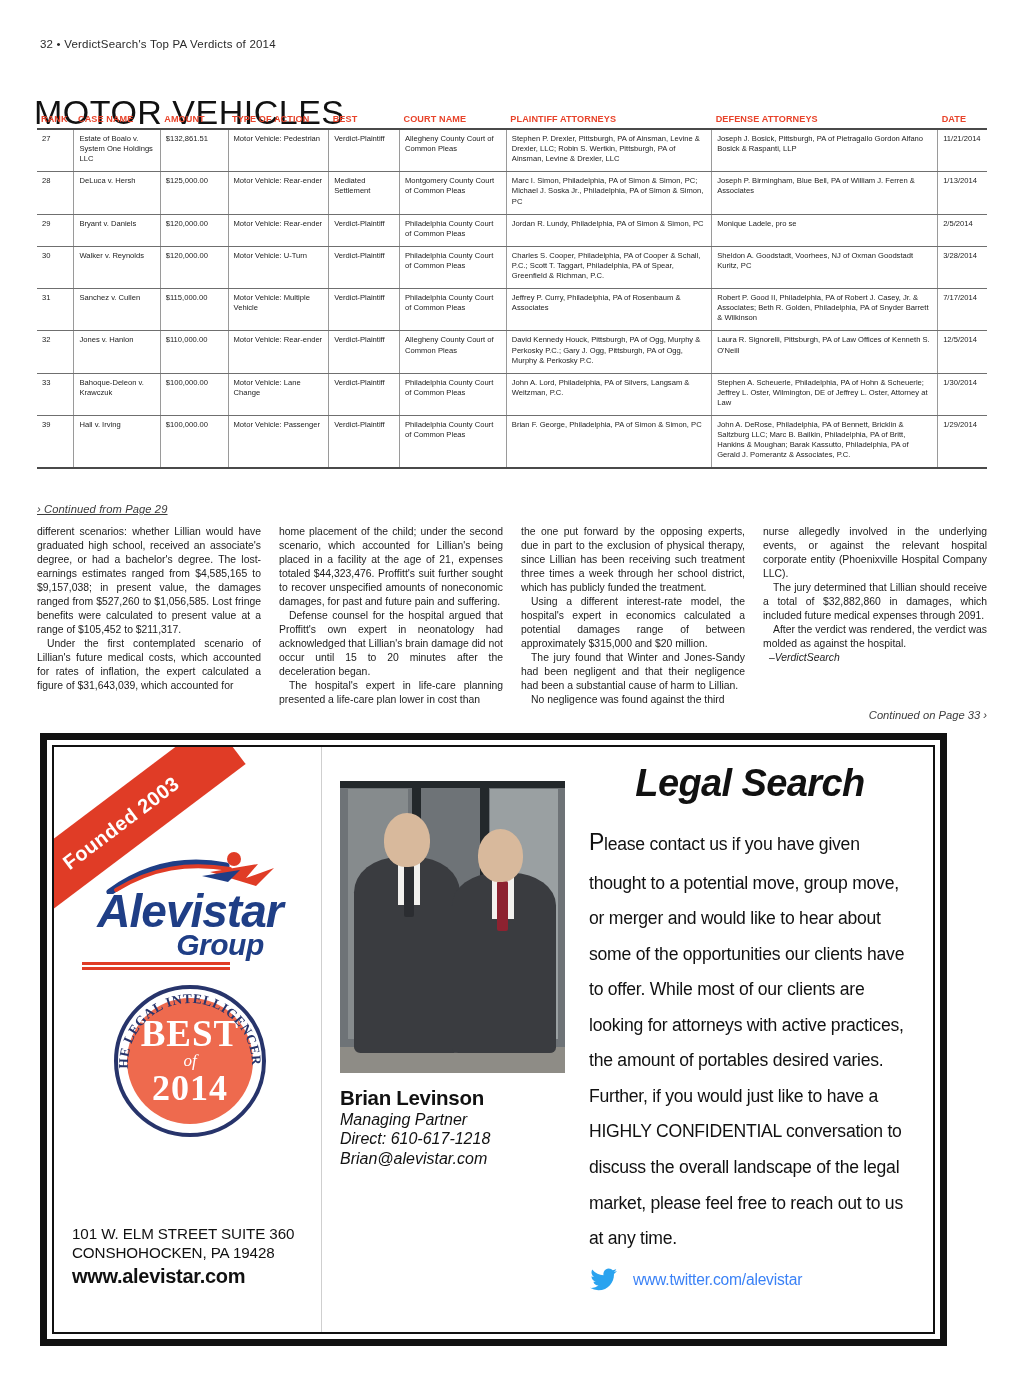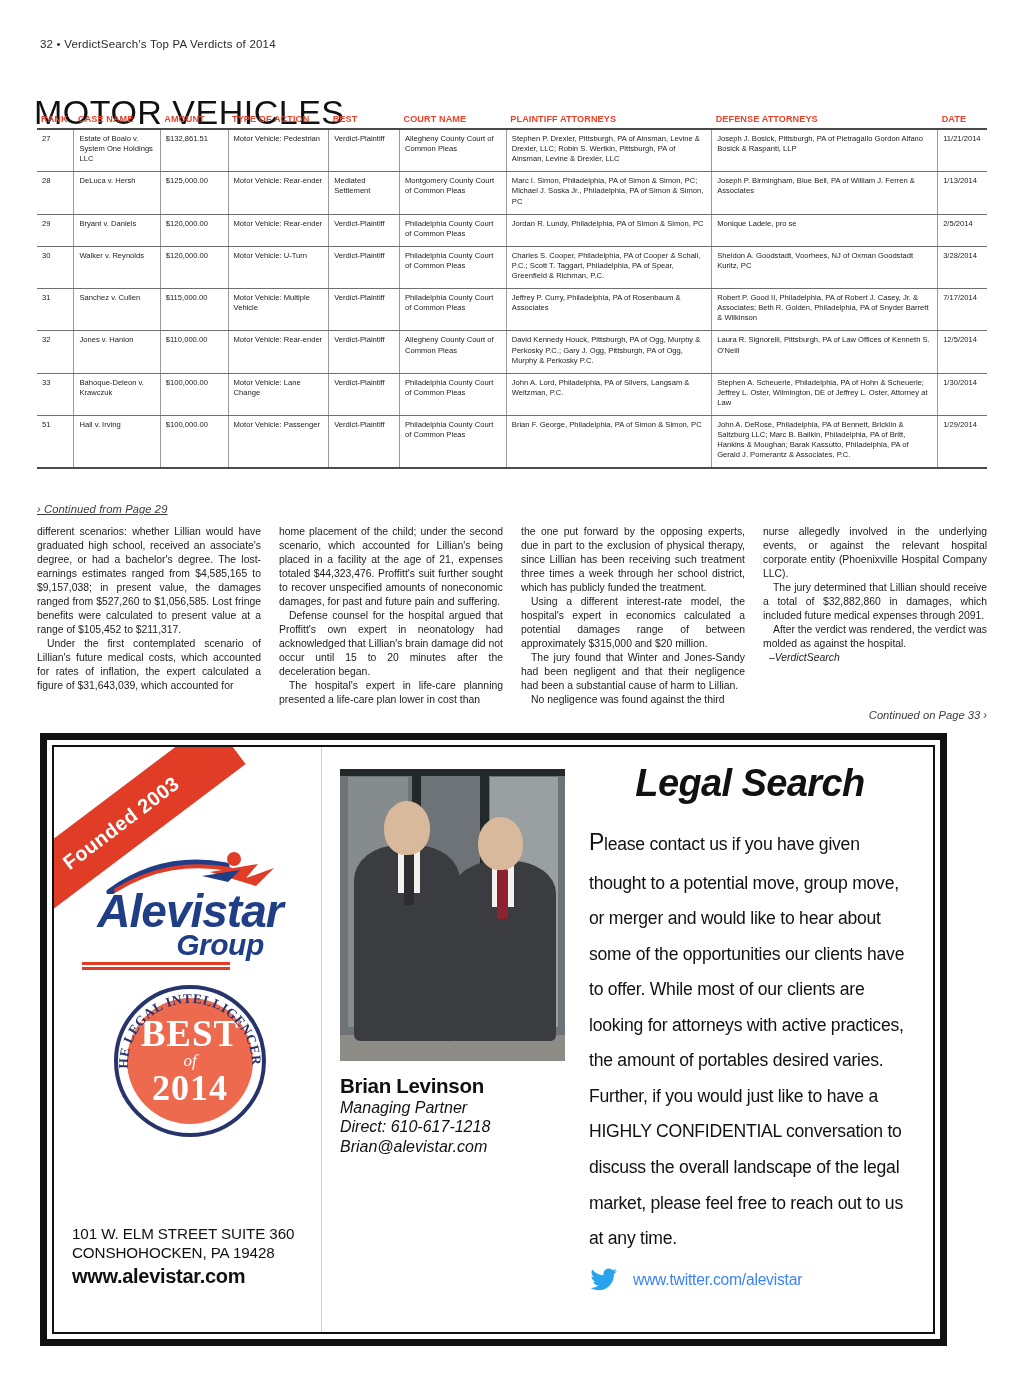--- a/index.html
+++ b/index.html
@@ -214,20 +214,21 @@
     width: 250px;
   }
   .ad-address .line { font-size: 15.2px; letter-spacing: -.1px; line-height: 1.25; color: #111; }
   .ad-address .web { font-size: 20px; font-weight: bold; margin-top: 3px; letter-spacing: -.3px; color: #111; }
 
   
   .ad-mid {
     flex: 0 0 253px;
     position: relative;
     padding: 22px 10px 10px 18px;
+    margin-top: 12px;
   }
   .photo {
     width: 225px; height: 292px;
     background: linear-gradient(180deg,#cfcdc6 0%,#b9b7b0 32%,#a8a6a0 60%,#9b9993 100%);
     position: relative;
     overflow: hidden;
   }
   .ph-win { position: absolute; background: #4a4f52; }
   .ph-mullion { position: absolute; background: #23282b; }
   .suit { position: absolute; background: #3a3c40; border-radius: 42% 42% 6% 6% / 18% 18% 3% 3%; }
@@ -377,21 +378,21 @@
           <td>Bahoque-Deleon v. Krawczuk</td>
           <td>$100,000.00</td>
           <td>Motor Vehicle: Lane Change</td>
           <td>Verdict-Plaintiff</td>
           <td>Philadelphia County Court of Common Pleas</td>
           <td>John A. Lord, Philadelphia, PA of Silvers, Langsam &amp; Weitzman, P.C.</td>
           <td>Stephen A. Scheuerle, Philadelphia, PA of Hohn &amp; Scheuerle; Jeffrey L. Oster, Wilmington, DE of Jeffrey L. Oster, Attorney at Law</td>
           <td>1/30/2014</td>
         </tr>
         <tr>
-          <td class="c-rank">51</td>
+          <td class="c-rank">39</td>
           <td>Hall v. Irving</td>
           <td>$100,000.00</td>
           <td>Motor Vehicle: Passenger</td>
           <td>Verdict-Plaintiff</td>
           <td>Philadelphia County Court of Common Pleas</td>
           <td>Brian F. George, Philadelphia, PA of Simon &amp; Simon, PC</td>
           <td>John A. DeRose, Philadelphia, PA of Bennett, Bricklin &amp; Saltzburg LLC; Marc B. Bailkin, Philadelphia, PA of Britt, Hankins &amp; Moughan; Barak Kassutto, Philadelphia, PA of Gerald J. Pomerantz &amp; Associates, P.C.</td>
           <td>1/29/2014</td>
         </tr>
       </tbody>

